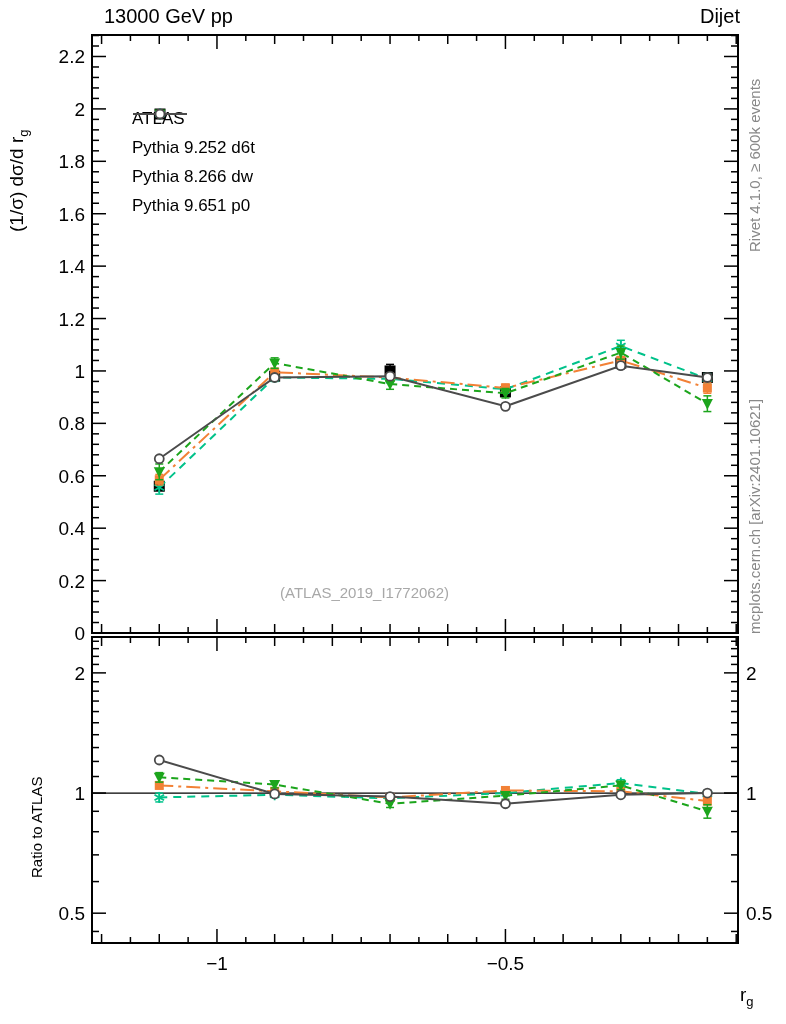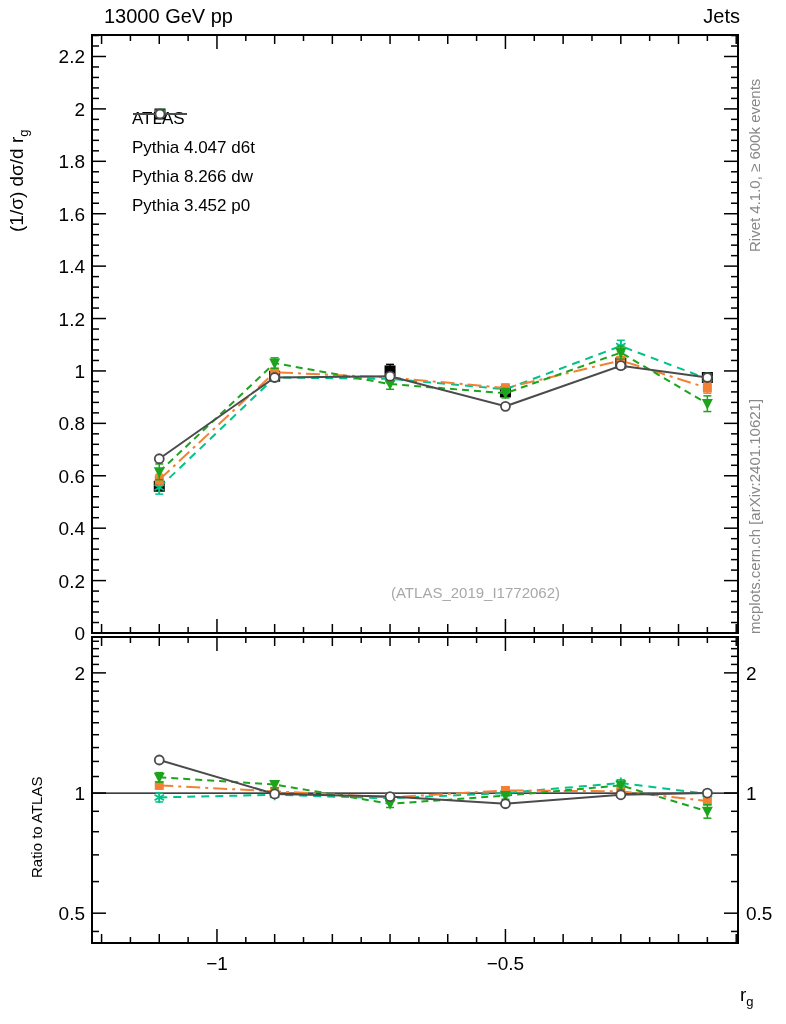--- a/index.html
+++ b/index.html
@@ -6,21 +6,21 @@
   .fig{position:relative;width:786px;height:1024px;background:#fff;
        font-family:"Liberation Sans",sans-serif;color:#000;overflow:hidden;}
   .fig svg{position:absolute;left:0;top:0;}
   .abs{position:absolute;white-space:nowrap;}
   .title{font-size:20px;}
   .subtitle{font-size:19px;letter-spacing:0.2px;}
   .subtitle sub, .xlab sub, .ylab sub{font-size:13px;}
   .ylab{font-size:19px;transform:rotate(-90deg);transform-origin:top left;}
   .ylab-ratio{font-size:15px;transform:rotate(-90deg);transform-origin:top left;}
   .xlab{font-size:19px;}
-  .watermark{font-size:15px;color:#a8a8a8;text-align:right;}
+  .watermark{font-size:15px;color:#a8a8a8;text-align:left;}
   .sidenote{font-size:15px;color:#888888;transform:rotate(-90deg);transform-origin:top left;}
   .legend{display:flex;flex-direction:column;}
   .legend-row{display:flex;align-items:center;height:29px;}
   .legend-row .sample{width:56px;height:20px;margin-right:12px;flex:0 0 auto;}
   .legend-row .lbl{font-size:17px;}
 </style>
 </head>
 <body>
 
 <div class="fig">
@@ -549,21 +549,21 @@
         <line x1="616.8234348486201" y1="796.8930042757281" x2="624.8234348486201" y2="796.8930042757281" stroke="#4b4b4b" stroke-width="1.5"></line>
         <circle cx="620.8234348486201" cy="794.7790362119175" r="4.5" fill="#ffffff" stroke="#4b4b4b" stroke-width="1.8"></circle>
         <line x1="707.3644726265965" y1="790.4560382810357" x2="707.3644726265965" y2="795.6567253420606" stroke="#4b4b4b" stroke-width="1.5"></line>
         <line x1="703.3644726265965" y1="790.4560382810357" x2="711.3644726265965" y2="790.4560382810357" stroke="#4b4b4b" stroke-width="1.5"></line>
         <line x1="703.3644726265965" y1="795.6567253420606" x2="711.3644726265965" y2="795.6567253420606" stroke="#4b4b4b" stroke-width="1.5"></line>
         <circle cx="707.3644726265965" cy="793.0368785036458" r="4.5" fill="#ffffff" stroke="#4b4b4b" stroke-width="1.8"></circle>
       </g>
     </svg>
 
   <div class="abs title" style="left:104px;top:5px;">13000 GeV pp</div>
-  <div class="abs title" style="left:560px;top:5px;width:180px;text-align:right;">Jets</div>
+  <div class="abs title" style="left:560px;top:5px;width:180px;text-align:right;">Dijet</div>
 
 
   <div class="abs ylab" style="left:6px;top:232px;"><span>(1/σ) dσ/d r</span><sub>g</sub></div>
 
   <div class="abs ylab-ratio" style="left:28px;top:878px;">Ratio to ATLAS</div>
 
   <div class="abs xlab" style="left:740px;top:984px;text-align:right;"><span>r</span><sub>g</sub></div>
 
   <div class="abs watermark" style="left:280px;top:584px;width:280px;">(ATLAS_2019_I1772062)</div>
 
@@ -581,35 +581,35 @@
     </div>
     <div class="legend-row">
       <svg class="sample" viewBox="0 0 56 20">
           <line x1="1" y1="10" x2="55" y2="10" stroke="#00c28a" stroke-width="2" stroke-dasharray="8,6"></line>
           <g>
             <line x1="28" y1="4.5" x2="28" y2="15.5" stroke="#00c28a" stroke-width="1.8"></line>
             <line x1="23.237000000000002" y1="7.25" x2="32.763" y2="12.75" stroke="#00c28a" stroke-width="1.8"></line>
             <line x1="23.237000000000002" y1="12.75" x2="32.763" y2="7.25" stroke="#00c28a" stroke-width="1.8"></line>
           </g>
         </svg>
-      <span class="lbl">Pythia 4.047 d6t</span>
+      <span class="lbl">Pythia 9.252 d6t</span>
     </div>
     <div class="legend-row">
       <svg class="sample" viewBox="0 0 56 20">
           <line x1="1" y1="10" x2="55" y2="10" stroke="#1ca51c" stroke-width="2" stroke-dasharray="7,5"></line>
           <g>
             <path d="M 22.5 5.38 L 33.5 5.38 L 28 16.05 Z" fill="#1ca51c"></path>
           </g>
         </svg>
       <span class="lbl">Pythia 8.266 dw</span>
     </div>
     <div class="legend-row">
       <svg class="sample" viewBox="0 0 56 20">
           <line x1="1" y1="10" x2="55" y2="10" stroke="#4b4b4b" stroke-width="2"></line>
           <g>
             <circle cx="28" cy="10" r="4.5" fill="#ffffff" stroke="#4b4b4b" stroke-width="1.8"></circle>
           </g>
         </svg>
-      <span class="lbl">Pythia 3.452 p0</span>
+      <span class="lbl">Pythia 9.651 p0</span>
     </div>
   </div>
 
 </div>
 
 </body></html>

